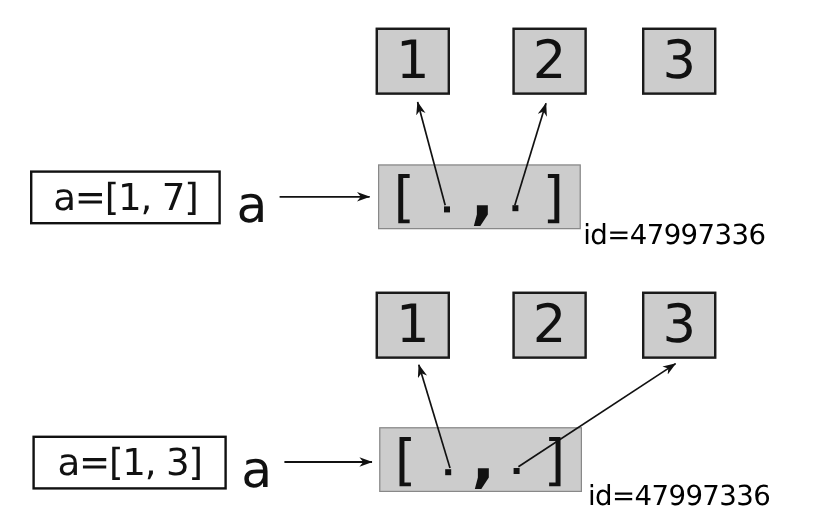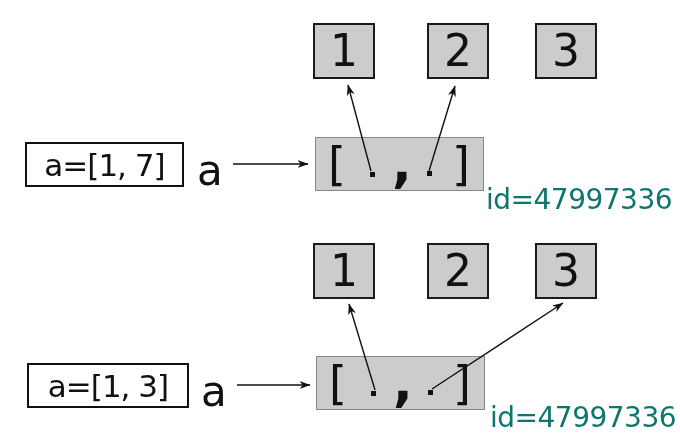--- a/index.html
+++ b/index.html
@@ -35,21 +35,21 @@
   
   .var-box{
     position:absolute;height:41px;background:#ffffff;border:2.5px solid #111;
     display:flex;align-items:center;justify-content:center;
     font-size:31px;letter-spacing:-1px;white-space:pre;color:#111;
   }
   .var-name{
     position:absolute;font-size:42px;line-height:1;color:#111;
   }
   .id-label{
-    position:absolute;font-size:28px;letter-spacing:-0.5px;color:#0f766e;line-height:1.2;
+    position:absolute;font-size:23px;letter-spacing:-0.5px;color:#000000;line-height:1.2;
   }
   #arrow-layer{
     position:absolute;left:0;top:0;width:680px;height:436px;
     pointer-events:none;z-index:5;
   }
 </style>
 </head>
 <body>
 
 <div id="canvas">

